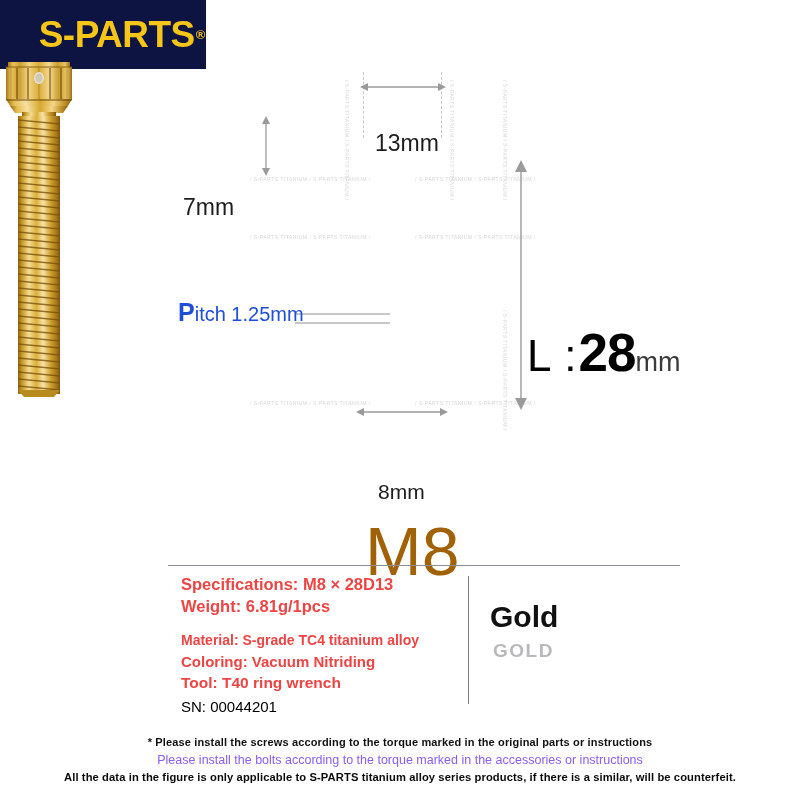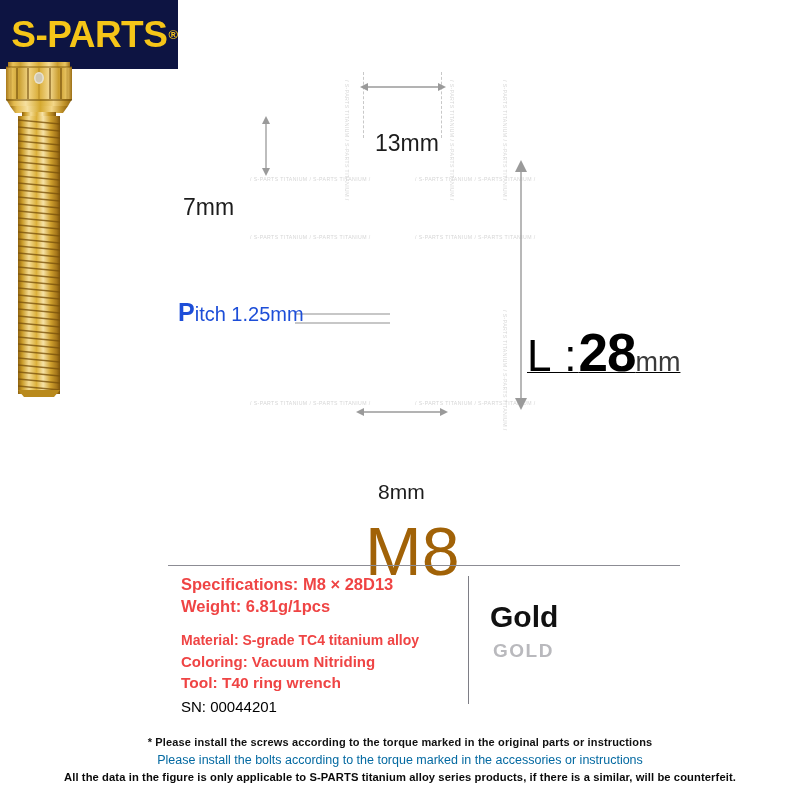--- a/index.html
+++ b/index.html
@@ -19,21 +19,22 @@
   
   .logo-box {
     position: absolute;
     left: 0;
     top: 0;
     width: 178px;
     height: 69px;
     background: #0d1442;
     display: flex;
     align-items: center;
-    justify-content: flex-end;
+    justify-content: center;
+    padding-left: 28px;
   }
   .logo-text {
     color: #f5c518;
     font-family: "Liberation Sans", sans-serif;
     font-weight: bold;
     font-size: 37px;
     letter-spacing: -0.5px;
     margin-left: 10px;
     line-height: 1;
   }
@@ -113,21 +114,20 @@
     font-weight: bold;
   }
 
   #label-L {
     position: absolute;
     left: 527px;
     top: 262px;
     white-space: nowrap;
     font-family: "Liberation Sans", sans-serif;
     color: #000;
-    text-decoration: underline;
   }
   #label-L .lch { font-size: 44px; font-weight: normal; letter-spacing: 2px;}
   #label-L .lnum { font-size: 53px; font-weight: bold; letter-spacing: -1px;}
   #label-L .lmm { font-size: 27px; font-weight: normal; color: #3a3a3a;}
 
   
   .spec-divider-top {
     position: absolute;
     left: 168px;
     top: 565px;
@@ -197,21 +197,21 @@
     font-size: 11px;
     font-weight: bold;
     color: #111;
     letter-spacing: 0.15px;
     margin-bottom: 5px;
     font-family: "Liberation Sans", sans-serif;
   }
   .foot-2 {
     font-size: 12.5px;
     font-weight: normal;
-    color: #0369a1;
+    color: #8b5cf6;
     margin-bottom: 4px;
     font-family: "Liberation Sans", sans-serif;
   }
   .foot-3 {
     font-size: 11.2px;
     font-weight: bold;
     color: #0a0a0a;
     letter-spacing: 0.1px;
     font-family: "Liberation Sans", sans-serif;
   }

